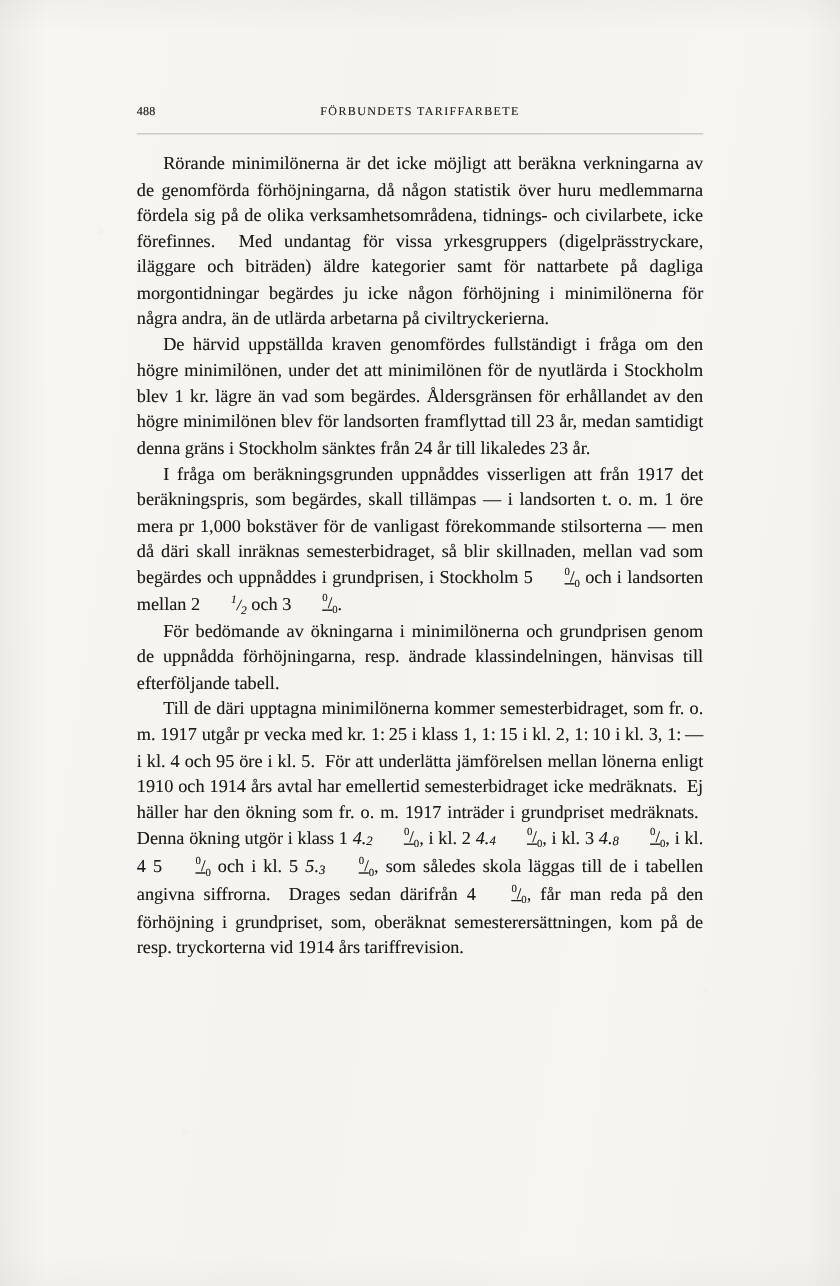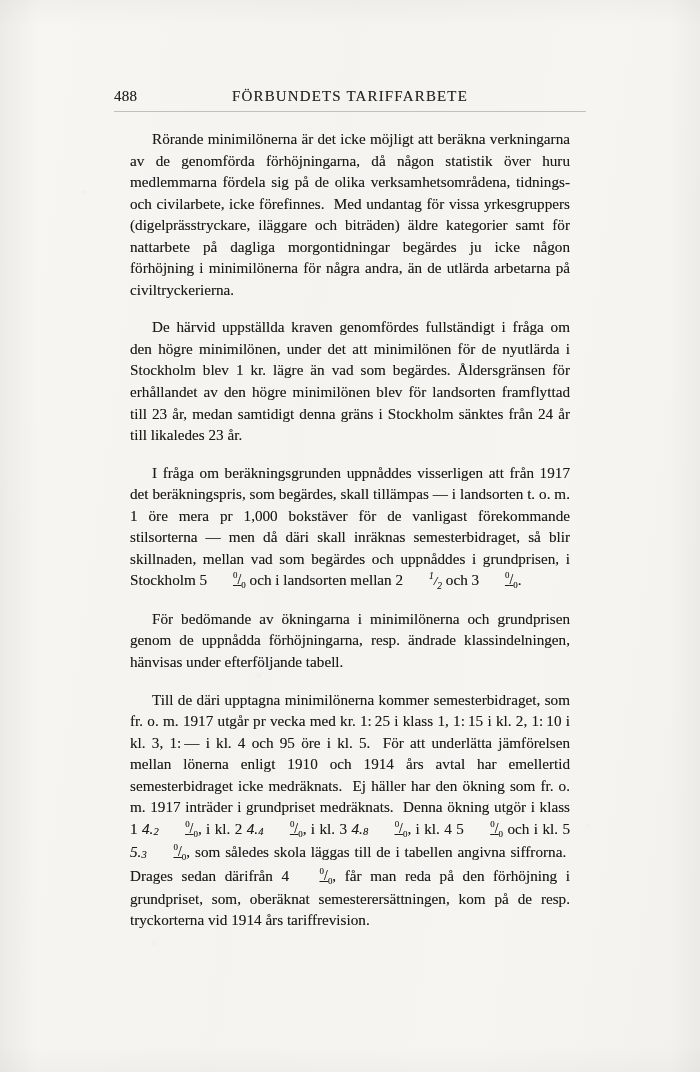--- a/index.html
+++ b/index.html
@@ -50,30 +50,30 @@
 
   
   .runhead {
     position: relative;
     display: flex;
     align-items: baseline;
     height: 18px;
   }
   .folio {
     font-family: "Liberation Serif", "DejaVu Serif", serif;
-    font-size: 15px;
+    font-size: 10px;
     color: #25231f;
     letter-spacing: 0.2px;
   }
   .runtitle {
     position: absolute;
     left: 0;
     right: 0;
     text-align: center;
-    font-size: 15px;
+    font-size: 10px;
     letter-spacing: 1.15px;
     color: #2a2824;
     font-family: "Liberation Serif", "DejaVu Serif", serif;
   }
   .rule {
     margin-top: 5px;
     height: 1px;
     background: #b9b6b0;
     opacity: 0.85;
   }
@@ -82,21 +82,21 @@
   .body {
     margin-top: 14px;
     font-size: 15.2px;
     line-height: 21.55px;
     color: #1d1b18;
     text-align: justify;
     text-justify: inter-word;
     -webkit-font-smoothing: none;
   }
   .body p {
-    margin: 16px;
+    margin: 0;
     text-indent: 22px;
   }
 
   
   .body, .runhead {
     text-shadow: 0 0 0.35px rgba(29,27,24,0.45);
   }
 
   
   .pct {
@@ -156,19 +156,19 @@
     <div class="rule"></div>
 
     <div class="body">
 
       <p>Rörande minimilönerna är det icke möjligt att beräkna verkningarna av de genomförda förhöjningarna, då någon statistik över huru medlemmarna fördela sig på de olika verksamhetsområdena, tidnings- och civilarbete, icke förefinnes.&nbsp; Med undantag för vissa yrkesgruppers (digelprässtryckare, iläggare och biträden) äldre kategorier samt för nattarbete på dagliga morgontidningar begärdes ju icke någon förhöjning i minimilönerna för några andra, än de utlärda arbetarna på civiltryckerierna.</p>
 
       <p>De härvid uppställda kraven genomfördes fullständigt i fråga om den högre minimilönen, under det att minimilönen för de nyutlärda i Stockholm blev 1 kr. lägre än vad som begärdes. Åldersgränsen för erhållandet av den högre minimilönen blev för landsorten framflyttad till 23 år, medan samtidigt denna gräns i Stockholm sänktes från 24 år till likaledes 23 år.</p>
 
       <p>I fråga om beräkningsgrunden uppnåddes visserligen att från 1917 det beräkningspris, som begärdes, skall tillämpas — i landsorten t. o. m. 1 öre mera pr 1,000 bokstäver för de vanligast förekommande stilsorterna — men då däri skall inräknas semesterbidraget, så blir skillnaden, mellan vad som begärdes och uppnåddes i grundprisen, i Stockholm 5 <span class="pct"><span class="n">0</span><span class="s">/</span><span class="d">0</span></span> och i landsorten mellan 2&nbsp;<span class="frac"><span class="nu">1</span><span class="sl">/</span><span class="de">2</span></span> och 3 <span class="pct"><span class="n">0</span><span class="s">/</span><span class="d">0</span></span>.</p>
 
-      <p>För bedömande av ökningarna i minimilönerna och grundprisen genom de uppnådda förhöjningarna, resp. ändrade klassindelningen, hänvisas under efterföljande tabell.</p>
+      <p>För bedömande av ökningarna i minimilönerna och grundprisen genom de uppnådda förhöjningarna, resp. ändrade klassindelningen, hänvisas till efterföljande tabell.</p>
 
       <p>Till de däri upptagna minimilönerna kommer semesterbidraget, som fr. o. m. 1917 utgår pr vecka med kr. 1: 25 i klass 1, 1: 15 i kl. 2, 1: 10 i kl. 3, 1: — i kl. 4 och 95 öre i kl. 5.&nbsp; För att underlätta jämförelsen mellan lönerna enligt 1910 och 1914 års avtal har emellertid semesterbidraget icke medräknats.&nbsp; Ej häller har den ökning som fr. o. m. 1917 inträder i grundpriset medräknats.&nbsp; Denna ökning utgör i klass 1 <span class="dec">4.<span class="sub">2</span></span> <span class="pct"><span class="n">0</span><span class="s">/</span><span class="d">0</span></span>, i kl. 2 <span class="dec">4.<span class="sub">4</span></span> <span class="pct"><span class="n">0</span><span class="s">/</span><span class="d">0</span></span>, i kl. 3 <span class="dec">4.<span class="sub">8</span></span> <span class="pct"><span class="n">0</span><span class="s">/</span><span class="d">0</span></span>, i kl. 4 5 <span class="pct"><span class="n">0</span><span class="s">/</span><span class="d">0</span></span> och i kl. 5 <span class="dec">5.<span class="sub">3</span></span> <span class="pct"><span class="n">0</span><span class="s">/</span><span class="d">0</span></span>, som således skola läggas till de i tabellen angivna siffrorna.&nbsp; Drages sedan därifrån 4 <span class="pct"><span class="n">0</span><span class="s">/</span><span class="d">0</span></span>, får man reda på den förhöjning i grundpriset, som, oberäknat semesterersättningen, kom på de resp. tryckorterna vid 1914 års tariffrevision.</p>
 
     </div>
   </div>
 </div>
 
 </body></html>

